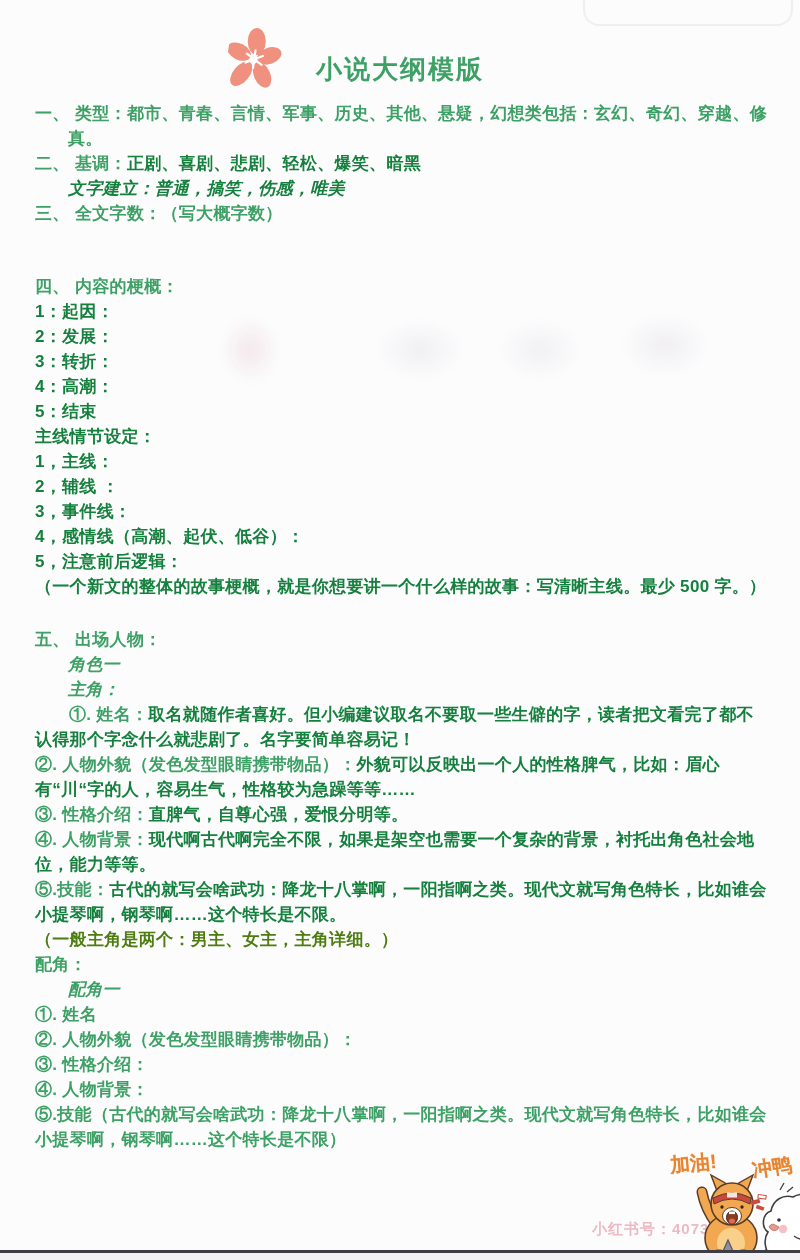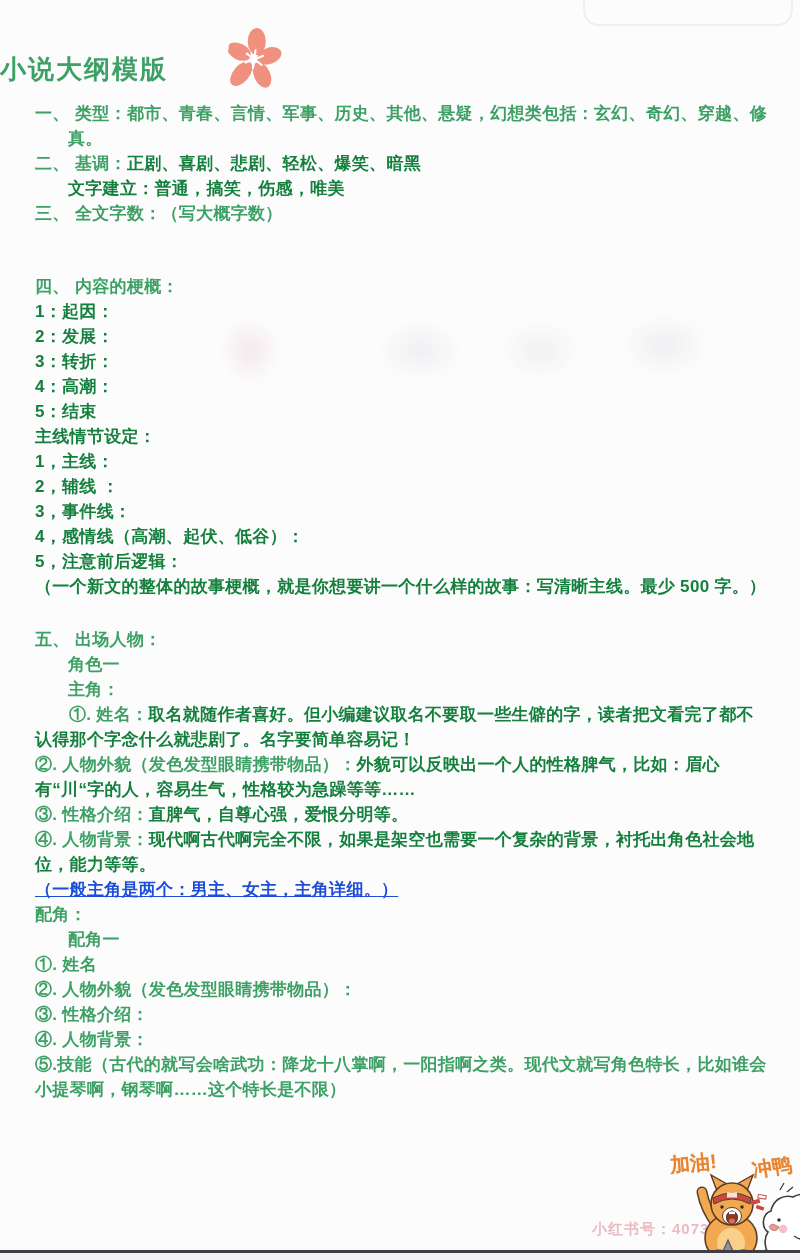--- a/index.html
+++ b/index.html
@@ -9,45 +9,45 @@
     font-family:"Liberation Sans",sans-serif;
   }
   
   .ghost-panel{
     position:absolute;left:583px;top:-22px;width:206px;height:44px;
     border:2px solid #edeff2;border-radius:16px;background:transparent;
   }
   
   .flower{position:absolute;left:227px;top:26px;width:54px;height:70px;transform:rotate(8deg);}
   .title{
-    position:absolute;left:0;top:52px;width:800px;
+    position:absolute;left:0;top:52px;width:800px;text-align:center;
     font-size:26px;font-weight:700;color:#3da065;letter-spacing:2px;margin:0;
   }
   
   .blotch{
     position:absolute;left:205px;top:295px;width:530px;height:110px;
     background:
       radial-gradient(ellipse 42px 48px at 45px 55px, rgba(240,222,226,.7), transparent 70%),
       radial-gradient(ellipse 60px 42px at 215px 55px, rgba(238,236,239,.9), transparent 70%),
       radial-gradient(ellipse 58px 42px at 335px 55px, rgba(240,238,240,.9), transparent 70%),
       radial-gradient(ellipse 62px 44px at 460px 50px, rgba(238,236,239,.9), transparent 70%);
     filter:blur(5px);
   }
   
   .doc{
     position:absolute;left:35px;top:101px;width:735px;
     font-size:17px;line-height:25px;letter-spacing:.3px;
   }
   .doc p{margin:0;}
   .g{color:#3da065;font-weight:700;}
   .d{color:#15803d;font-weight:600;}
-  .r{color:#1d4ed8;font-weight:700;text-decoration:underline;}
+  .r{color:#4d7c0f;font-weight:700;}
   .hang{padding-left:33px;}
   .num{display:inline-block;width:40px;margin-left:-33px;}
-  .sub{padding-left:33px;}
+  .sub{padding-left:33px;font-style:italic;}
   .fi{text-indent:34px;}
   .gap1{height:48px;}
   .gap2{height:28px;}
   
   .bottom-line{position:absolute;left:0;top:1250px;width:800px;height:3px;background:#3d3d45;z-index:4;}
   .bottom-strip{position:absolute;left:0;top:1253px;width:800px;height:7px;background:#f2f2f4;z-index:4;}
   
   .sticker{position:absolute;left:570px;top:1140px;width:230px;height:120px;z-index:3;}
   .xhs-watermark{
     position:absolute;left:22px;top:80px;width:210px;z-index:1;
@@ -116,20 +116,21 @@
 
     <p class="hang"><span class="num g">五、</span><span class="g">出场人物：</span></p>
 
     <p class="sub g">角色一</p>
     <p class="sub g">主角：</p>
 
     <p class="fi"><span class="g">①. 姓名：</span><span class="d">取名就随作者喜好。但小编建议取名不要取一些生僻的字，读者把文看完了都不认得那个字念什么就悲剧了。名字要简单容易记！</span></p>
     <p><span class="g">②. 人物外貌（发色发型眼睛携带物品）：</span><span class="d">外貌可以反映出一个人的性格脾气，比如：眉心有“川“字的人，容易生气，性格较为急躁等等……</span></p>
     <p><span class="g">③. 性格介绍：</span><span class="d">直脾气，自尊心强，爱恨分明等。</span></p>
     <p><span class="g">④. 人物背景：</span><span class="d">现代啊古代啊完全不限，如果是架空也需要一个复杂的背景，衬托出角色社会地位，能力等等。</span></p>
+    <p><span class="g">⑤.技能：</span><span class="d">古代的就写会啥武功：降龙十八掌啊，一阳指啊之类。现代文就写角色特长，比如谁会小提琴啊，钢琴啊……这个特长是不限。</span></p>
 
     <p class="r">（一般主角是两个：男主、女主，主角详细。）</p>
 
     <p class="g">配角：</p>
     <p class="sub g">配角一</p>
     <p class="g">①. 姓名</p>
     <p class="g">②. 人物外貌（发色发型眼睛携带物品）：</p>
     <p class="g">③. 性格介绍：</p>
     <p class="g">④. 人物背景：</p>
     <p class="g">⑤.技能（古代的就写会啥武功：降龙十八掌啊，一阳指啊之类。现代文就写角色特长，比如谁会小提琴啊，钢琴啊……这个特长是不限）</p>

